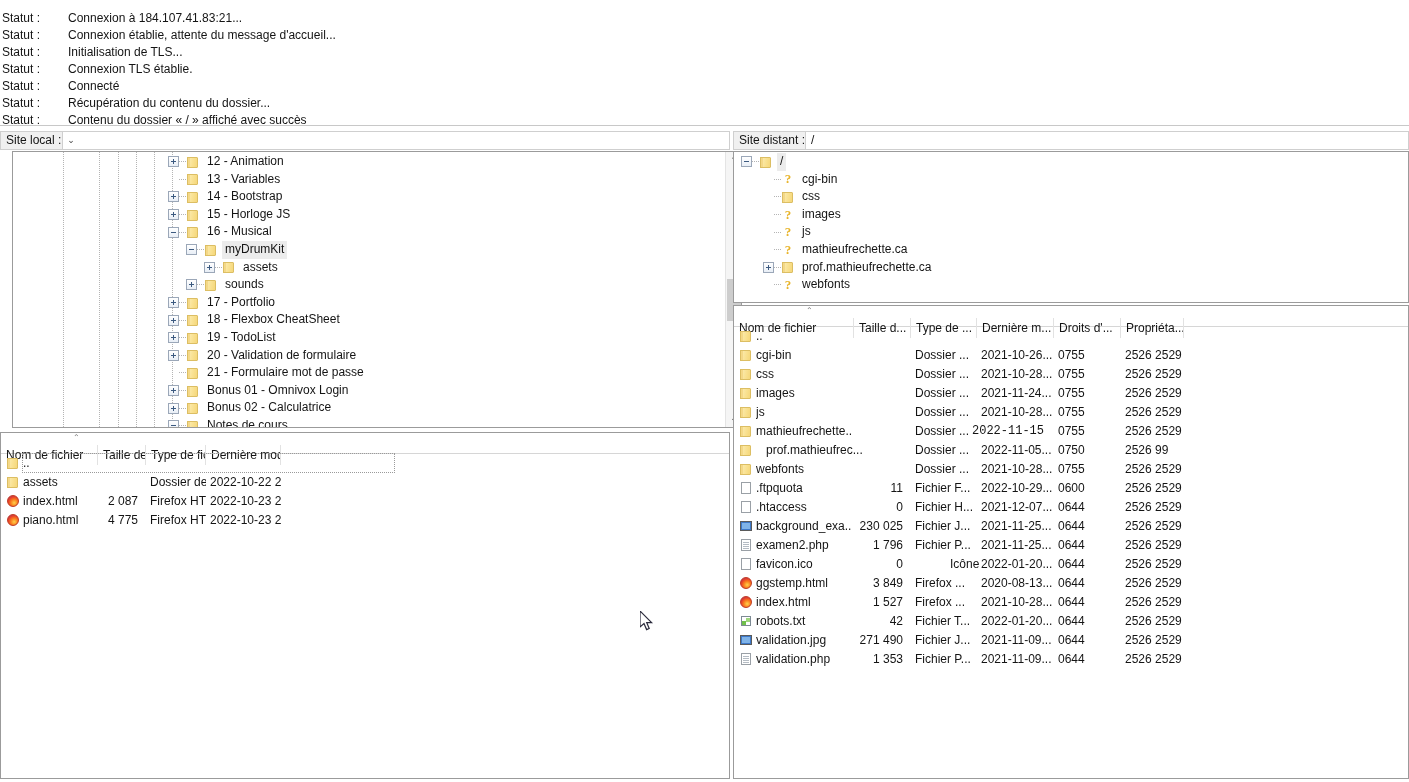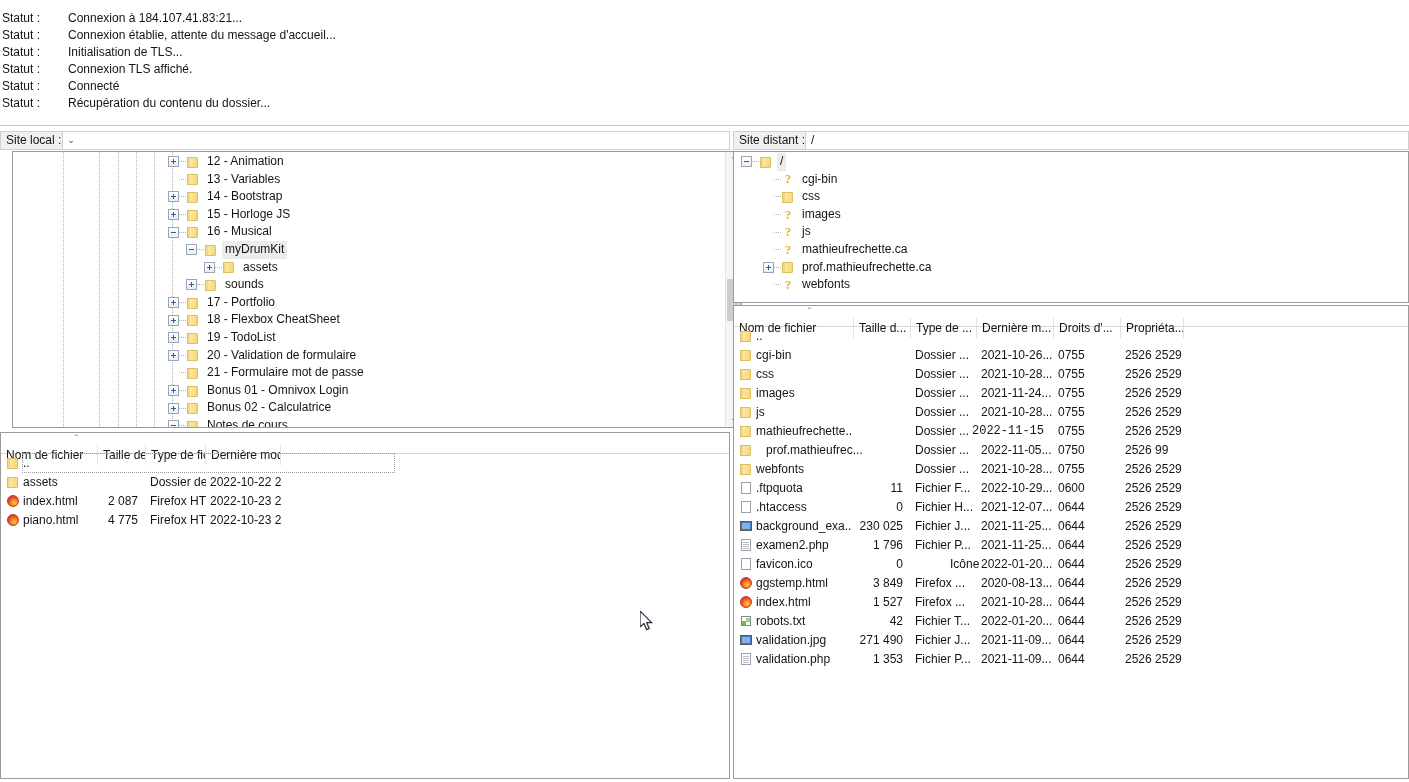--- a/index.html
+++ b/index.html
@@ -382,23 +382,24 @@
     z-index: 99;
   }
 </style>
 </head>
 <body>
 
 <div id="status-log">
     <div class="log-row"><span class="log-label">Statut :</span><span class="log-msg">Connexion à 184.107.41.83:21...</span></div>
     <div class="log-row"><span class="log-label">Statut :</span><span class="log-msg">Connexion établie, attente du message d'accueil...</span></div>
     <div class="log-row"><span class="log-label">Statut :</span><span class="log-msg">Initialisation de TLS...</span></div>
-    <div class="log-row"><span class="log-label">Statut :</span><span class="log-msg">Connexion TLS affiché.</span></div>
+    <div class="log-row"><span class="log-label">Statut :</span><span class="log-msg">Connexion TLS établie.</span></div>
     <div class="log-row"><span class="log-label">Statut :</span><span class="log-msg">Connecté</span></div>
     <div class="log-row"><span class="log-label">Statut :</span><span class="log-msg">Récupération du contenu du dossier...</span></div>
+    <div class="log-row"><span class="log-label">Statut :</span><span class="log-msg">Contenu du dossier « / » affiché avec succès</span></div>
   </div>
 
 <div class="pathbar" id="local-pathbar">
   <div class="path-label">Site local :</div>
   <div class="path-combo">
     <div class="combo-arrow">⌄</div>
   </div>
 </div>
 
 <div class="pathbar" id="remote-pathbar">

